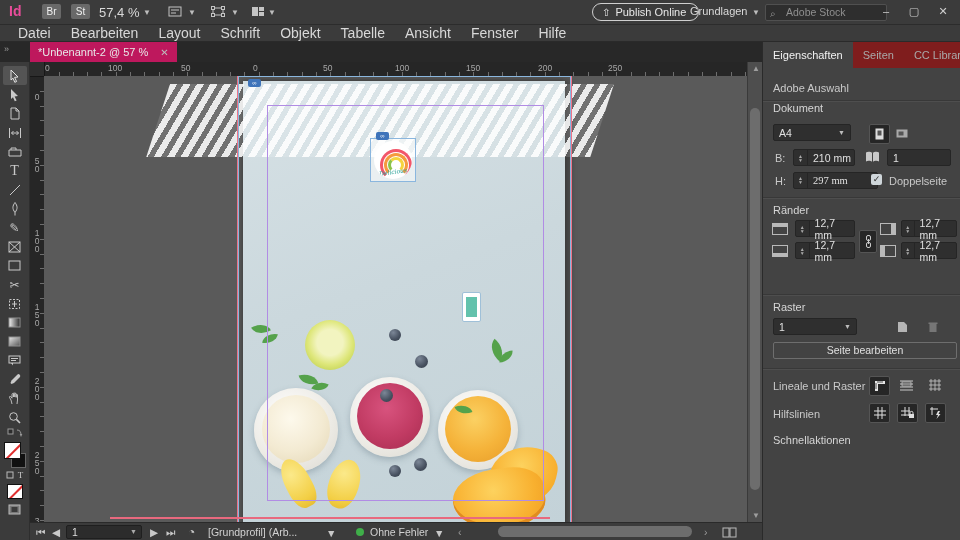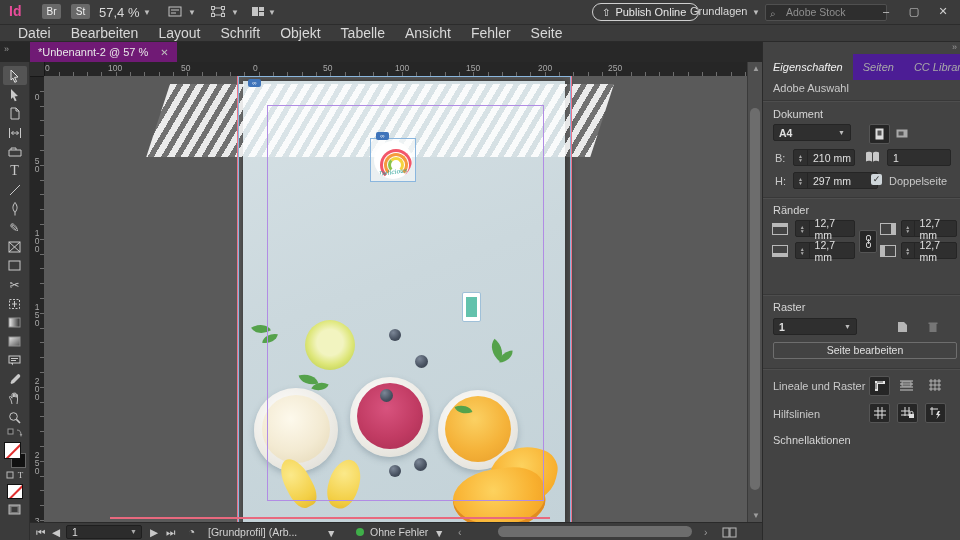--- a/index.html
+++ b/index.html
@@ -27,21 +27,21 @@
     border-radius:2px;color:#8f8f8f;line-height:15px;padding-left:20px;font-size:10.5px;}
   .stock-search .mag{position:absolute;left:4px;top:1px;font-size:10px;color:#9a9a9a;}
   .win-btn{top:0px;width:28px;height:22px;text-align:center;line-height:22px;color:#cfcfcf;font-size:11px;}
   
   .menubar{left:0;top:25px;width:960px;height:17px;background:#3b3b3b;border-bottom:1px solid #2a2a2a;
     display:flex;align-items:center;padding-left:8px;box-sizing:border-box;}
   .menubar .mi{padding:0 10px;color:#d8d8d8;font-size:14px;}
   
   .tabbar{left:0;top:42px;width:762px;height:20px;background:#282828;}
   .collapse-l{left:4px;top:44px;color:#9a9a9a;font-size:9px;}
-  .doctab{left:30px;top:42px;height:20px;background:#701a75;color:#e8e8e8;line-height:20px;
+  .doctab{left:30px;top:42px;height:20px;background:#be185d;color:#e8e8e8;line-height:20px;
     padding:0 8px;font-size:11px;}
   .doctab .x{margin-left:9px;color:#bdbdbd;font-size:10px;}
   
   .tools{left:0;top:62px;width:30px;height:478px;background:#3b3b3b;border-right:1px solid #2e2e2e;
     display:flex;flex-direction:column;align-items:center;padding-top:4px;box-sizing:border-box;}
   .tool{width:24px;height:19px;display:flex;align-items:center;justify-content:center;color:#c9c9c9;
     font-size:12px;flex:0 0 auto;}
   .tool.active{background:#545454;border-radius:2px;}
   .tool svg{display:block;}
   .swatch-wrap{width:22px;height:26px;position:relative;margin-top:3px;flex:0 0 auto;}
@@ -96,33 +96,33 @@
   .vscroll{left:747px;top:62px;width:15px;height:460px;background:#4e4e4e;border-left:1px solid #3a3a3a;}
   .vthumb{position:absolute;left:2px;top:46px;width:10px;height:382px;background:#6d6d6d;border-radius:6px;}
   .scroll-arrow{position:absolute;color:#9e9e9e;font-size:8px;left:4px;}
   .statusbar{left:30px;top:522px;width:732px;height:18px;background:#3b3b3b;border-top:1px solid #2a2a2a;}
   .sb-item{position:absolute;top:0;height:18px;line-height:18px;color:#c9c9c9;font-size:10.5px;}
   .sb-field{background:#2c2c2c;border:1px solid #1f1f1f;border-radius:2px;box-sizing:border-box;height:14px;top:2px;line-height:12px;padding:0 5px;color:#ddd;}
   .hthumb{position:absolute;left:468px;top:3px;width:194px;height:11px;background:#6d6d6d;border-radius:6px;}
   .status-dot{position:absolute;left:326px;top:5px;width:8px;height:8px;border-radius:50%;background:#3fae49;}
   
   .rightpanel{left:762px;top:42px;width:198px;height:498px;background:#434343;border-left:1px solid #2a2a2a;}
-  .rp-tabs{position:absolute;left:0;top:12px;width:198px;height:26px;background:#4c1d95;display:flex;overflow:hidden;font-style:italic;}
+  .rp-tabs{position:absolute;left:0;top:0;width:198px;height:26px;background:#7f1d1d;display:flex;overflow:hidden;}
   .rp-tab{padding:0 10px;line-height:26px;color:#a9a9a9;font-size:11px;white-space:nowrap;}
   .rp-tab.active{background:#434343;color:#f2f2f2;}
   .collapse-r{position:absolute;right:3px;top:-10px;color:#9a9a9a;font-size:9px;}
   .rp-label{position:absolute;color:#c9c9c9;font-size:11px;}
   .rp-heading{position:absolute;color:#d6d6d6;font-size:11px;}
   .rp-div{position:absolute;left:0;width:198px;height:0;border-top:1px solid #383838;border-bottom:1px solid #4e4e4e;}
   .rp-field{position:absolute;background:#2f2f2f;border:1px solid #252525;border-radius:2px;height:17px;
     box-sizing:border-box;color:#e0e0e0;font-size:10.5px;display:flex;align-items:center;}
   .rp-field .stepper{width:13px;height:100%;border-right:1px solid #252525;display:flex;flex-direction:column;
     align-items:center;justify-content:center;color:#aaa;font-size:5px;line-height:4px;}
   .rp-field .val{padding-left:5px;}
-  .rp-select{justify-content:space-between;padding:0 5px;font-weight:bold;}
+  .rp-select{justify-content:space-between;padding:0 5px;}
   .rp-btn{position:absolute;border:1px solid #6e6e6e;border-radius:2px;height:17px;box-sizing:border-box;
     color:#e0e0e0;font-size:10.5px;text-align:center;line-height:15px;}
   .icon-btn{position:absolute;width:19px;height:18px;border-radius:2px;display:flex;align-items:center;justify-content:center;color:#c9c9c9;}
   .icon-btn.dark{background:#262626;border:1px solid #555;}
   .margin-glyph{position:absolute;width:16px;height:12px;border:1px solid #b9b9b9;box-sizing:border-box;}
   .checkbox{position:absolute;width:11px;height:11px;background:#cfd6da;border-radius:2px;color:#2b2b2b;
     font-size:9px;line-height:11px;text-align:center;font-weight:bold;}
   .rainbow-arc{position:absolute;border-radius:50%;border-style:solid;border-color:transparent;}
 </style>
 </head>
@@ -175,22 +175,22 @@
 </div>
 
 <div class="menubar abs">
     <span class="mi">Datei</span>
     <span class="mi">Bearbeiten</span>
     <span class="mi">Layout</span>
     <span class="mi">Schrift</span>
     <span class="mi">Objekt</span>
     <span class="mi">Tabelle</span>
     <span class="mi">Ansicht</span>
-    <span class="mi">Fehler</span>
-    <span class="mi">Seite</span>
+    <span class="mi">Fenster</span>
+    <span class="mi">Hilfe</span>
   </div>
 
 <div class="abs tabbar"></div>
 <span class="abs collapse-l">»</span>
 <div class="abs doctab">
   <span>*Unbenannt-2 @ 57 %</span>
   <span class="x">✕</span>
 </div>
 
 <div class="abs tools">
@@ -456,21 +456,21 @@
   <span class="collapse-r" style="top:-0px;right:4px;">»</span>
   <div class="rp-tabs">
       <span class="rp-tab active">Eigenschaften</span>
       <span class="rp-tab">Seiten</span>
       <span class="rp-tab">CC Librari</span>
     </div>
 
   <span class="rp-label" style="left:10px;top:40px;">Adobe Auswahl</span>
   <div class="rp-div" style="top:58px;"></div>
 
-  <span class="rp-heading" style="left:10px;top:66px;text-align:right;">Dokument</span>
+  <span class="rp-heading" style="left:10px;top:60px;text-align:right;">Dokument</span>
 
   <div class="rp-field rp-select" style="left:10px;top:82px;width:78px;">
     <span>A4</span>
       <span class="chev" style="font-size:7px;">▼</span>
   </div>
   <div class="icon-btn dark" style="left:106px;top:82px;">
     <svg width="9" height="12" viewBox="0 0 9 12">
         <rect x="0.5" y="0.5" width="8" height="11" fill="#ddd"></rect>
         <rect x="2.5" y="2.5" width="4" height="5" fill="#555"></rect>
       </svg>
@@ -494,21 +494,21 @@
     <svg width="15" height="12" viewBox="0 0 15 12">
         <path d="M7.5 2 C5.5 0.5 2.5 0.5 1 1.5 V10.5 C2.5 9.5 5.5 9.5 7.5 11 C9.5 9.5 12.5 9.5 14 10.5 V1.5 C12.5 0.5 9.5 0.5 7.5 2 Z" fill="#c9c9c9"></path>
         <line x1="7.5" y1="2" x2="7.5" y2="11" stroke="#434343"></line>
       </svg>
   </span>
   <div class="rp-field" style="left:124px;top:107px;width:64px;">
     <span class="val">1</span>
   </div>
 
   <span class="rp-label" style="left:12px;top:133px;">H:</span>
-  <div class="rp-field" style="left:30px;top:130px;width:85px;">
+  <div class="rp-field" style="left:30px;top:130px;width:85px;font-family:Liberation Serif, serif;">
     <span class="stepper">
         <span>▲</span>
         <span>▼</span>
       </span>
     <span class="val">297 mm</span>
   </div>
   <div class="checkbox" style="left:108px;top:132px;">✓</div>
   <span class="rp-label" style="left:126px;top:133px;">Doppelseite</span>
 
   <div class="rp-div" style="top:155px;"></div>

